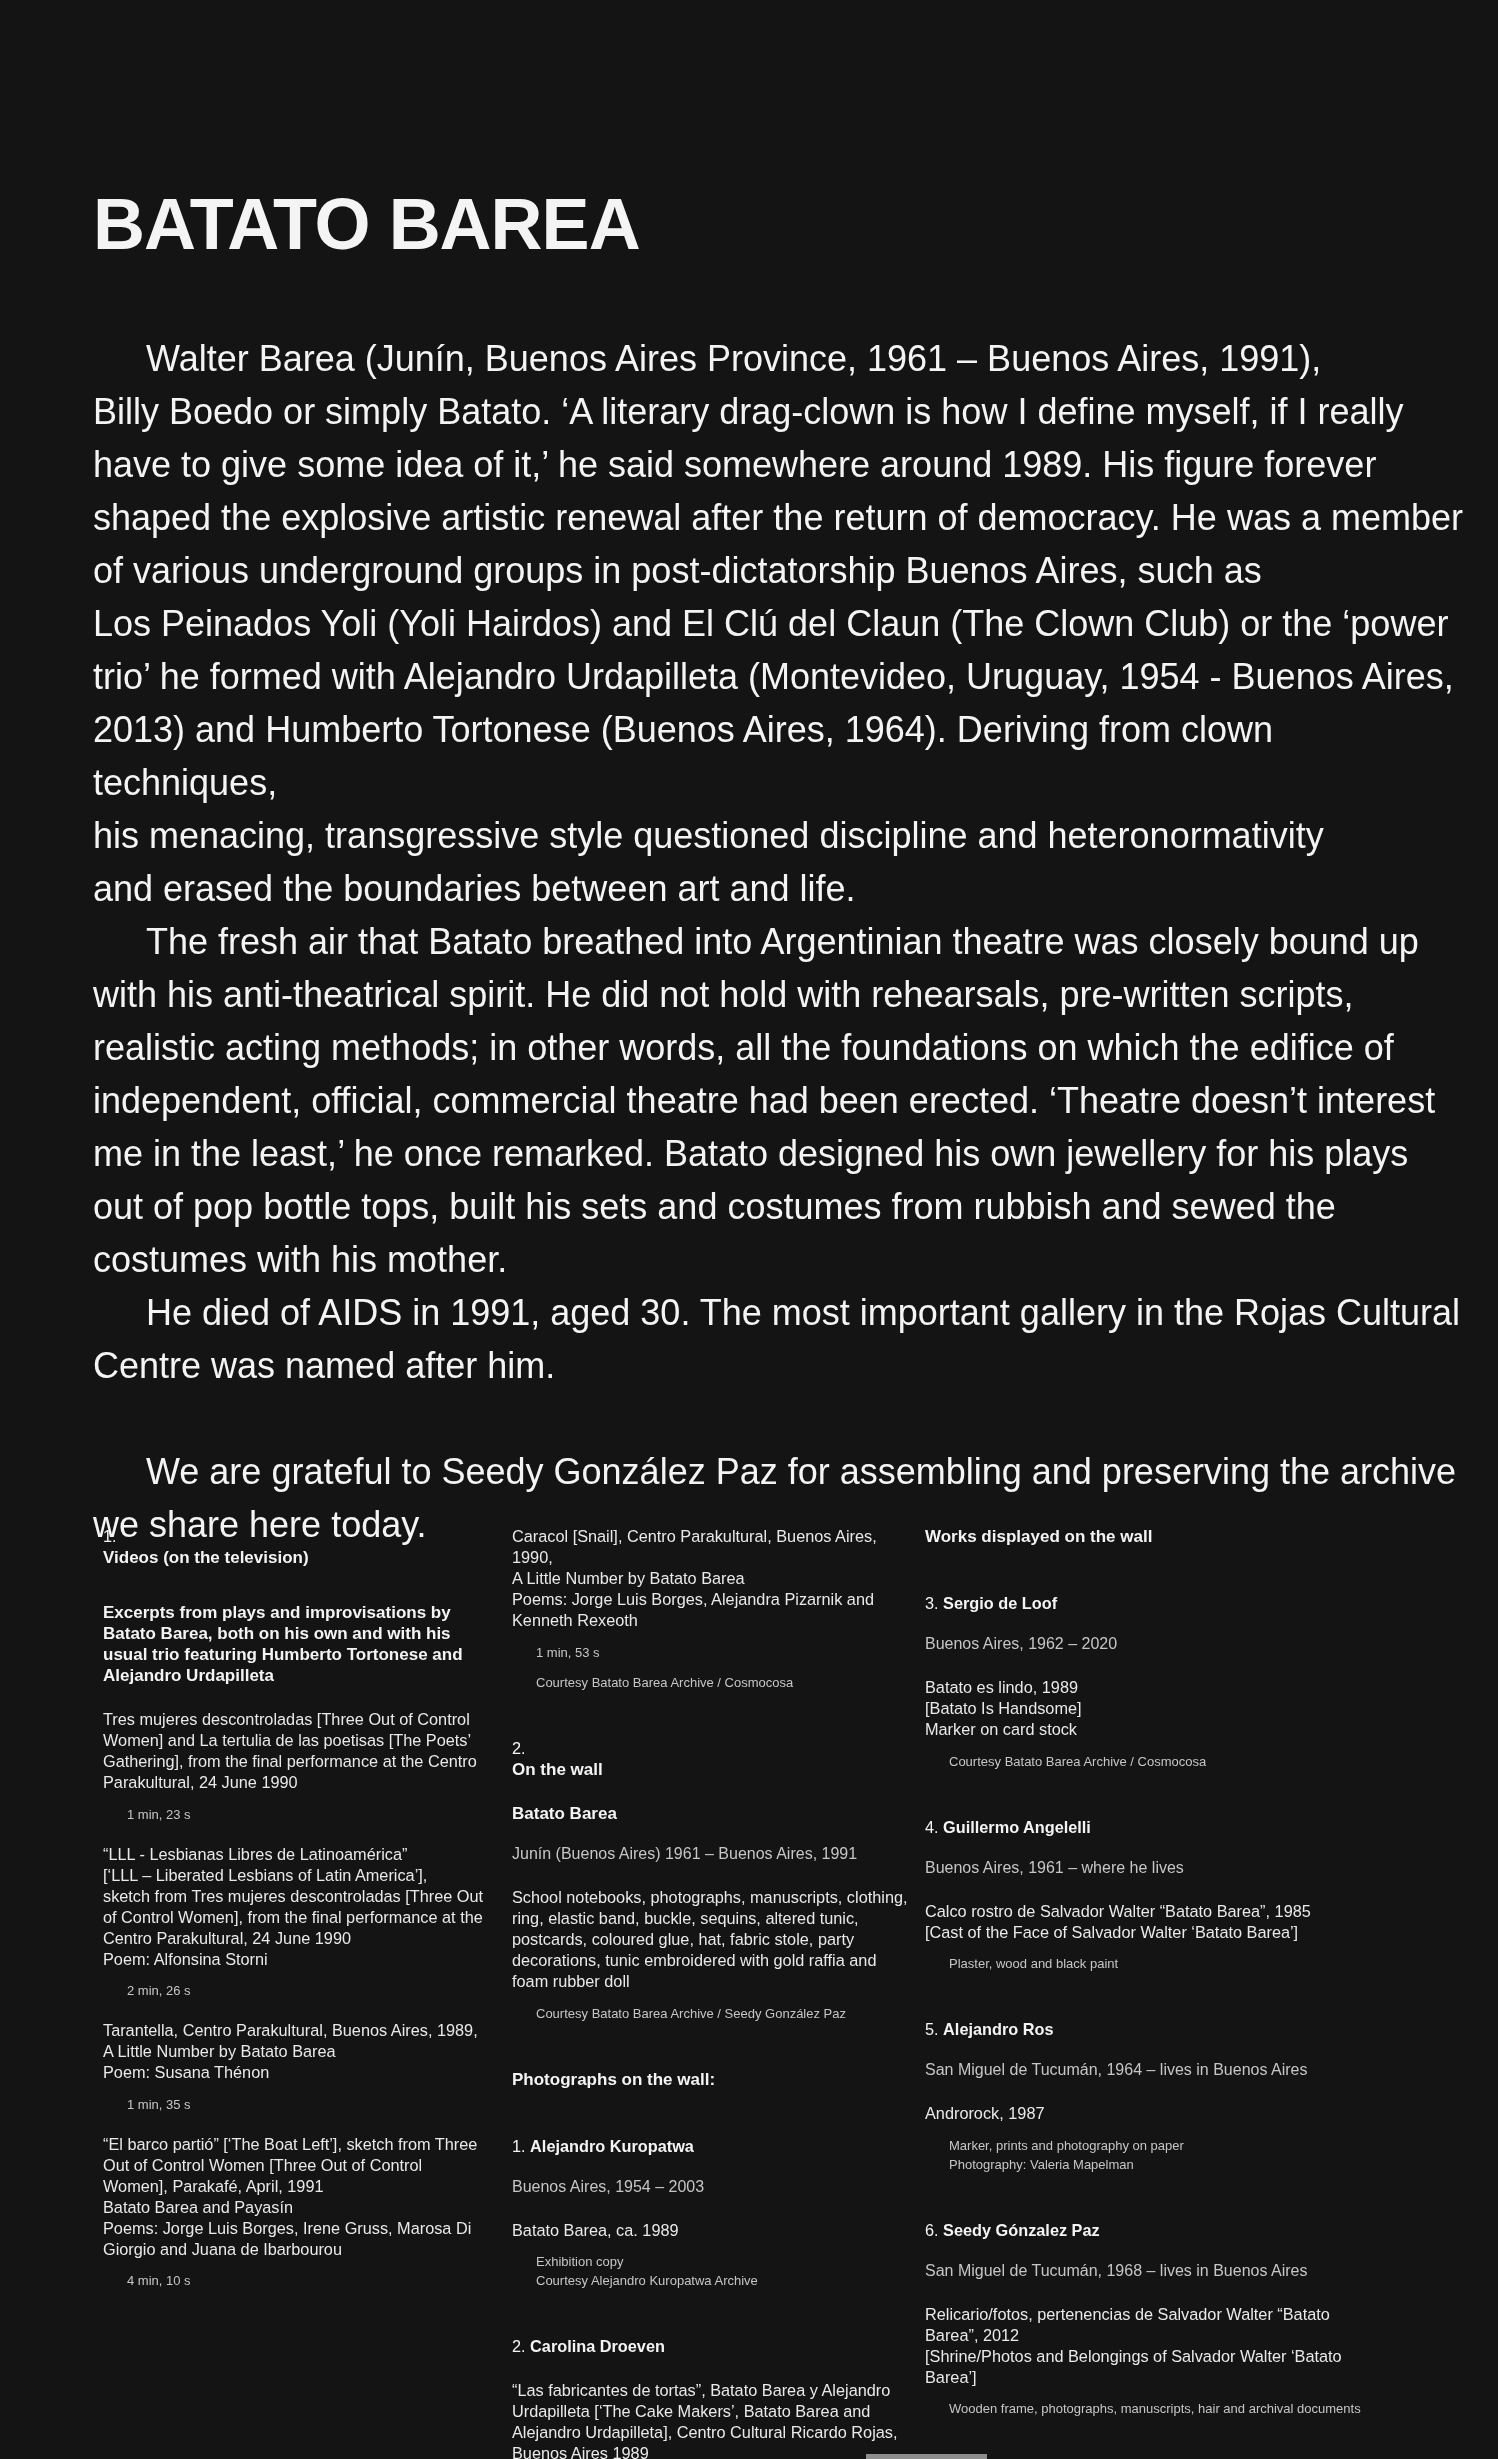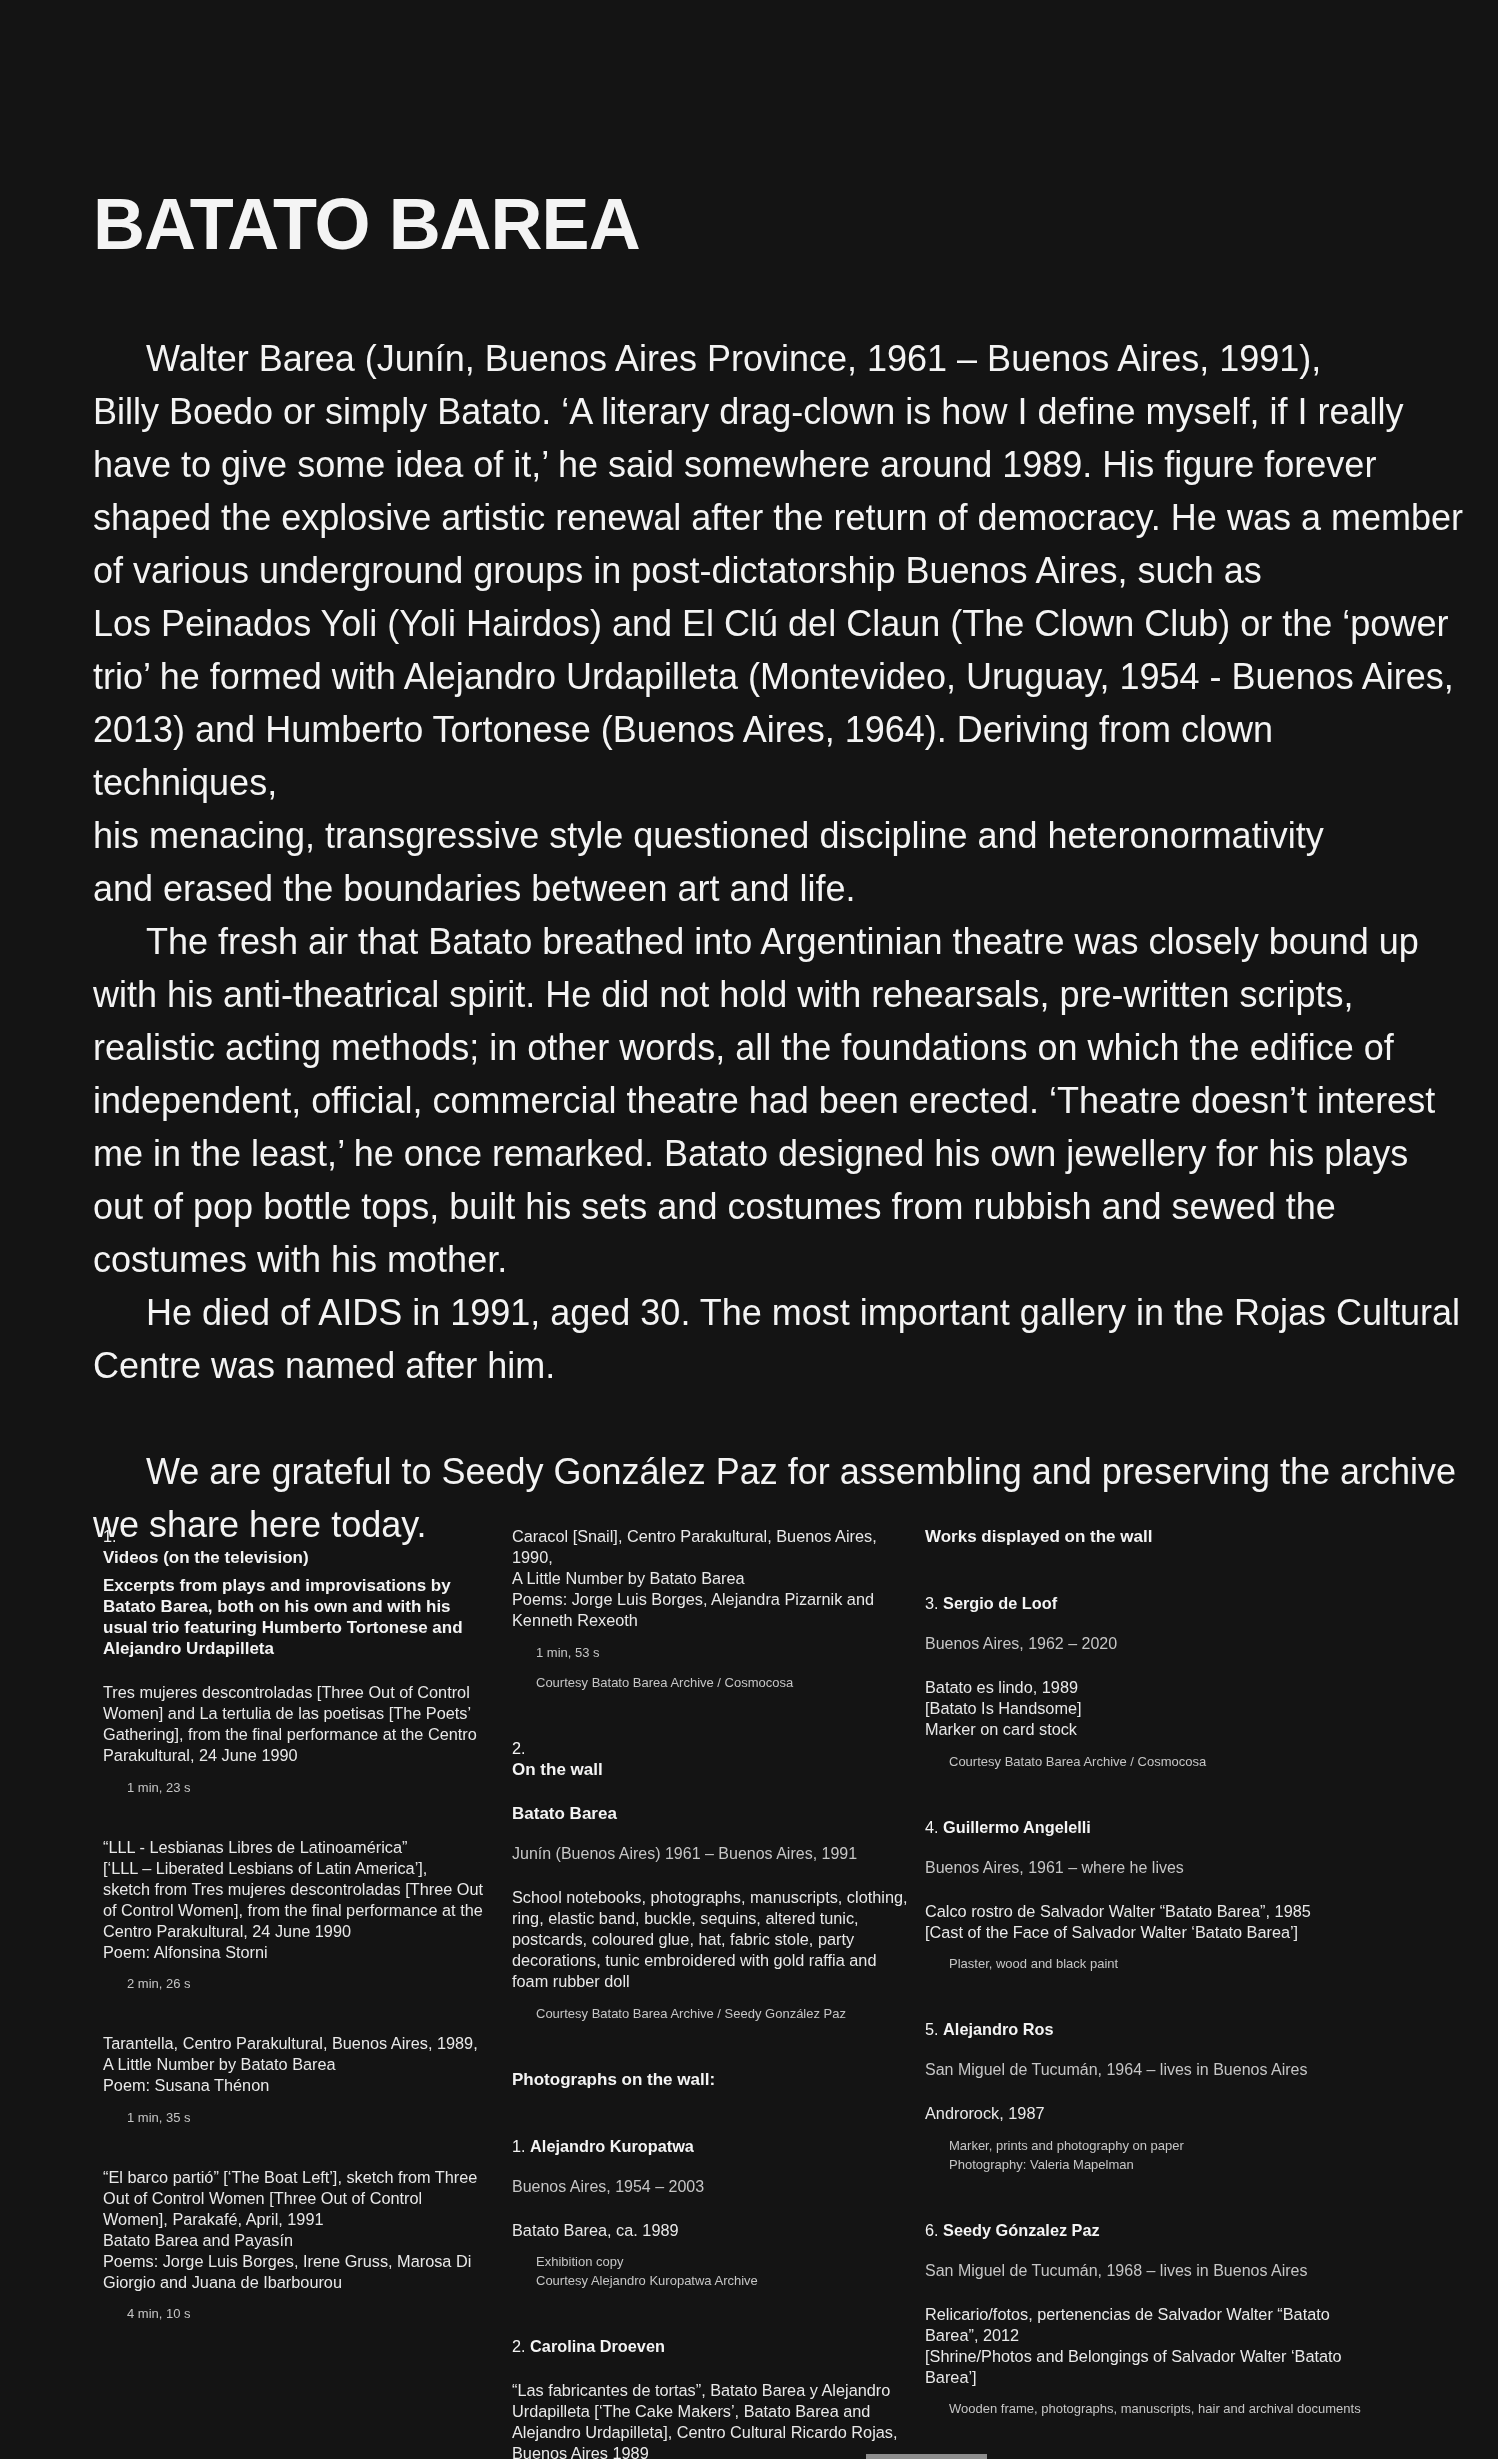--- a/index.html
+++ b/index.html
@@ -40,23 +40,23 @@
   .col{position:absolute;top:0;line-height:21px;color:var(--text-secondary);}
   .col-1{left:103px;width:386px;}
   .col-2{left:512px;width:396px;}
   .col-3{left:925px;width:442px;}
   .b{white-space:pre-line;margin:0;}
   .b:first-child{margin-top:0 !important;}
   .b-num{font-size:16.3px;margin-top:46px;color:var(--text-primary);}
   .b-h{font-size:17px;font-weight:bold;margin-top:46px;color:var(--text-primary);}
   .b-num + .b-h{margin-top:0;}
   .b-h + .b-h{margin-top:23px;}
-  .b-hb{font-size:17px;font-weight:bold;margin-top:7px;color:var(--text-primary);}
+  .b-hb{font-size:17px;font-weight:bold;margin-top:34px;color:var(--text-primary);}
   .b-p{font-size:16.3px;margin-top:23px;}
-  .b-cap + .b-p{margin-top:40px;}
+  .b-cap + .b-p{margin-top:20px;}
   .b-entry{font-size:16.3px;margin-top:46px;color:var(--text-primary);}
   .b-entry .bd{font-weight:bold;}
   .b-sub{font-size:16px;margin-top:19px;color:var(--text-muted);}
   .b-cap{
     font-size:13px;line-height:19px;
     margin-top:11.5px;padding-left:24px;
     color:var(--text-muted);
   }
   .it{}
   .sliver{

